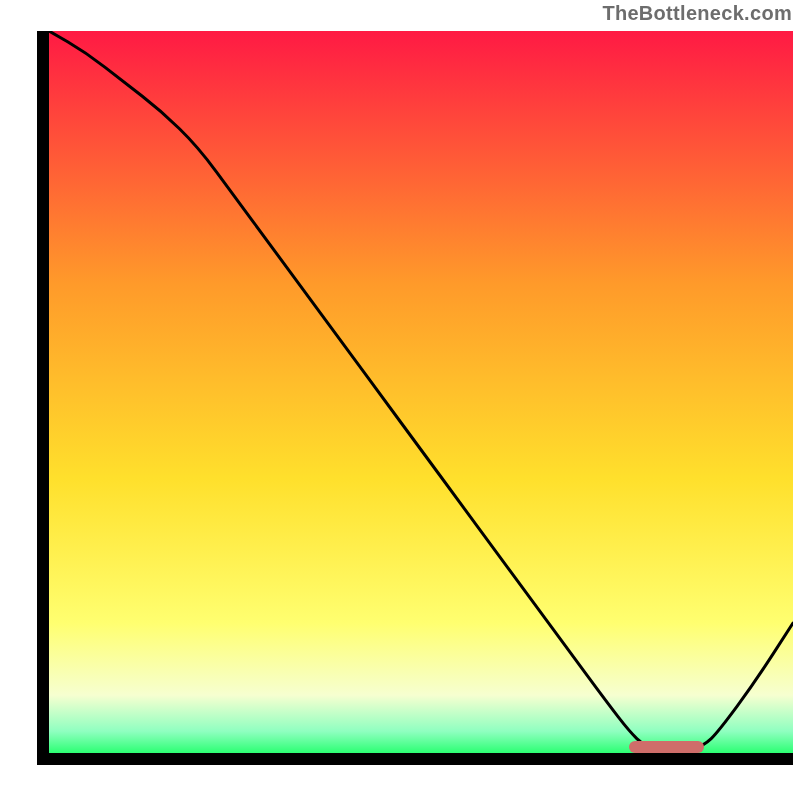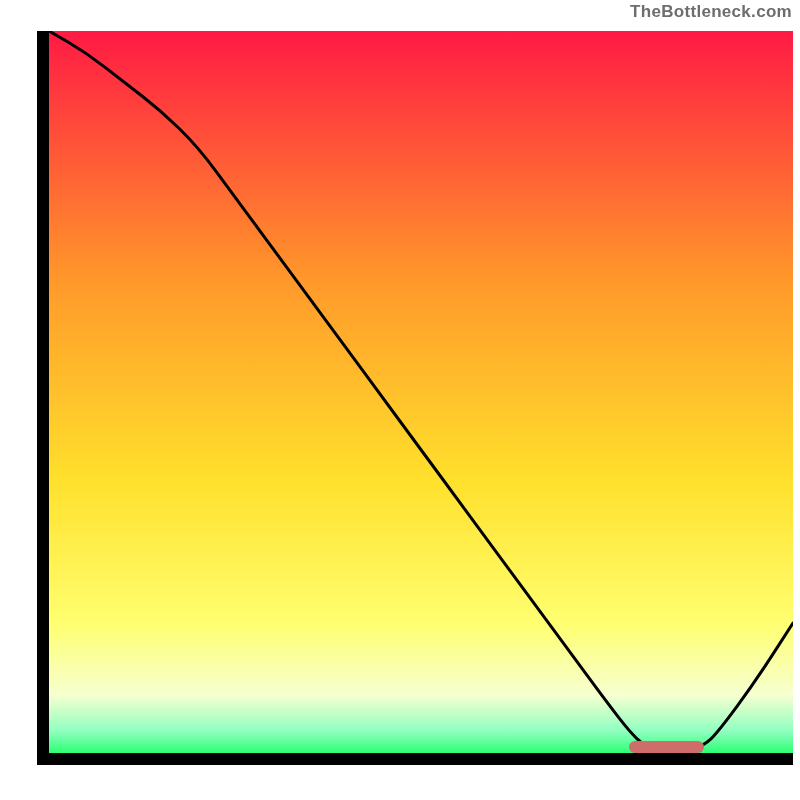--- a/index.html
+++ b/index.html
@@ -13,21 +13,21 @@
   }
   .frame {
     position: relative;
     width: 800px;
     height: 800px;
   }
   .watermark {
     position: absolute;
     top: 2px;
     right: 8px;
-    font-size: 17px;
+    font-size: 20px;
     font-weight: bold;
     color: #6d6d6d;
     letter-spacing: 0.3px;
   }
   .axis-left, .axis-bottom {
     position: absolute;
     background: #000000;
   }
   .axis-left {
     left: 37px;

